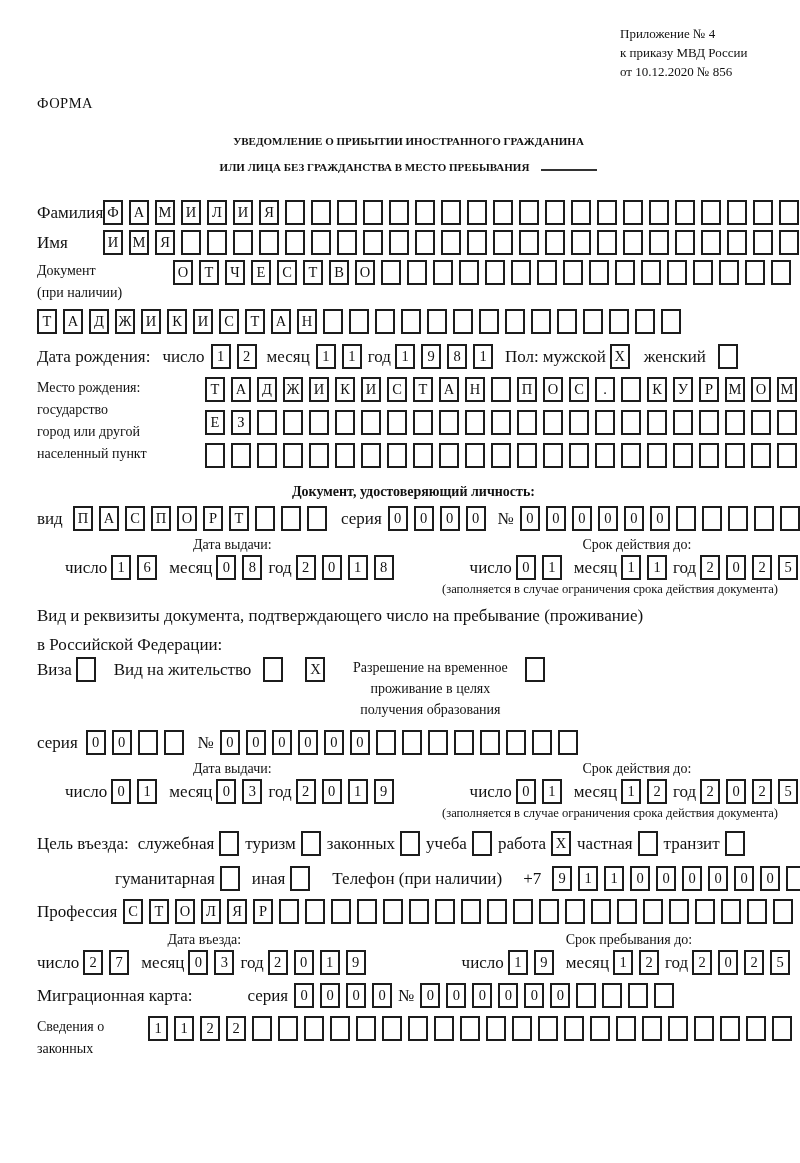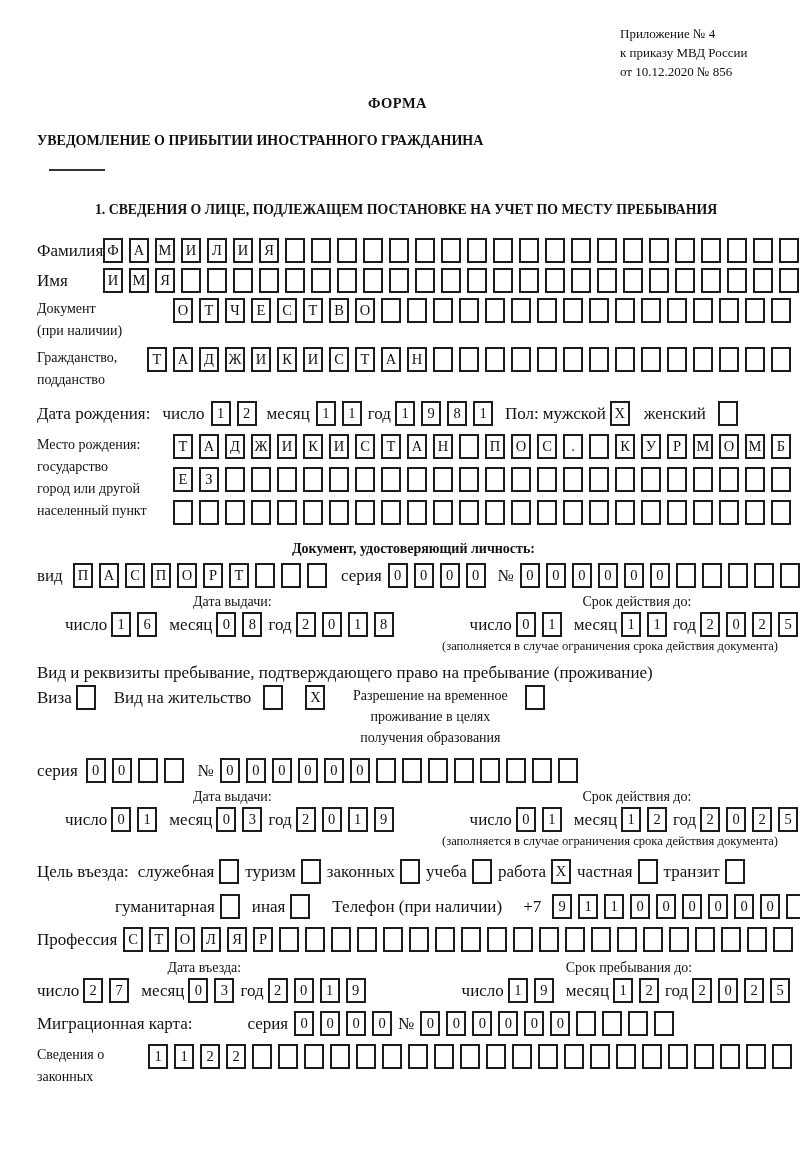--- a/index.html
+++ b/index.html
@@ -7,24 +7,24 @@
   body {
     width:800px; height:1163px; overflow:hidden;
     font-family:"Liberation Serif","DejaVu Serif",serif;
     color:#111;
   }
   .page { width:800px; height:1163px; padding:24px 10px 0 37px; position:relative; }
 
   
   .hdr-block { margin-left:583px; font-size:13px; line-height:19px; }
   .hdr-note { margin-top:5px; }
-  .forma { text-align:center; padding-right:32px; font-weight:bold; font-size:14.5px; margin-top:14px; letter-spacing:.5px; }
+  .forma { text-align:left; padding-right:32px; font-weight:normal; font-size:14.5px; margin-top:14px; letter-spacing:.5px; }
 
   
-  .title { font-weight:bold; font-size:14px; margin-top:16px; line-height:26px; padding-right:10px; }
+  .title { text-align:center; font-weight:bold; font-size:11px; margin-top:16px; line-height:26px; padding-right:10px; }
   .title-blank { display:inline-block; width:56px; border-bottom:2.5px solid #333; height:12px; margin-left:12px; }
   .section-heading { text-align:center; font-weight:bold; font-size:13.8px; margin-top:22px; padding-right:15px; }
 
   
   .row { display:flex; align-items:flex-start; margin-top:5px; }
   .lbl { font-size:17px; line-height:25px; flex:none; }
   .lbl2 { font-size:14px; line-height:22px; flex:none; }
   .cells { display:inline-flex; flex:none; }
   .cell {
     display:inline-flex; align-items:center; justify-content:center;
@@ -70,25 +70,24 @@
     <div>Приложение № 4</div>
     <div>к приказу МВД России</div>
     <div>от 10.12.2020 № 856</div>
   </div>
 
   <div class="forma">ФОРМА</div>
 
   <div class="title">
     <div>УВЕДОМЛЕНИЕ О ПРИБЫТИИ ИНОСТРАННОГО ГРАЖДАНИНА</div>
     <div>
-      <span class="title-blank"></span>
-    </div>
-  </div>
-
-  <div class="section-heading">1. СВЕДЕНИЯ О ЛИЦЕ, ПОДЛЕЖАЩЕМ ПОСТАНОВКЕ НА УЧЕТ ПО МЕСТУ ПРЕБЫВАНИЯ</div>
+      <span>ИЛИ ЛИЦА БЕЗ ГРАЖДАНСТВА В МЕСТО ПРЕБЫВАНИЯ</span><span class="title-blank"></span>
+    </div>
+  </div>
+
 
   <div class="row" style="margin-top:20px;">
     <span class="lbl w-name">Фамилия</span>
     <span class="cells gap8">
         <span class="cell">Ф</span>
         <span class="cell">А</span>
         <span class="cell">М</span>
         <span class="cell">И</span>
         <span class="cell">Л</span>
         <span class="cell">И</span>
@@ -176,24 +175,20 @@
         <span class="cell"></span>
         <span class="cell"></span>
         <span class="cell"></span>
         <span class="cell"></span>
         <span class="cell"></span>
         <span class="cell"></span>
       </span>
   </div>
 
   <div class="row">
-    <span class="lbl2 w-cit">
-      <span style="display:block">Гражданство,</span>
-      <span style="display:block">подданство</span>
-    </span>
     <span class="cells">
         <span class="cell">Т</span>
         <span class="cell">А</span>
         <span class="cell">Д</span>
         <span class="cell">Ж</span>
         <span class="cell">И</span>
         <span class="cell">К</span>
         <span class="cell">И</span>
         <span class="cell">С</span>
         <span class="cell">Т</span>
@@ -239,21 +234,21 @@
     <span class="lbl gap4">мужской</span>
     <span class="cells gap4">
         <span class="cell">X</span>
       </span>
     <span class="lbl gap8">женский</span>
     <span class="cells gap12">
         <span class="cell"></span>
       </span>
   </div>
 
-  <div class="row" style="margin-top:8px;">
+  <div class="row" style="margin-top:8px;gap:32px;">
     <span class="lbl2 w-place">
       <span style="display:block">Место рождения:</span>
       <span style="display:block">государство</span>
       <span style="display:block">город или другой</span>
       <span style="display:block">населенный пункт</span>
     </span>
     <span class="stack3">
       <span class="cells" style="display:flex">
           <span class="cell">Т</span>
           <span class="cell">А</span>
@@ -415,21 +410,22 @@
             <span class="cell">2</span>
             <span class="cell">0</span>
             <span class="cell">2</span>
             <span class="cell">5</span>
           </span>
       </div>
     </div>
   </div>
   <div class="fill-note">(заполняется в случае ограничения срока действия документа)</div>
 
-  <div class="lbl" style="margin-top:6px;">Вид и реквизиты пребывание, подтверждающего право на пребывание (проживание)</div>
+  <div class="lbl" style="margin-top:6px;">Вид и реквизиты документа, подтверждающего число на пребывание (проживание)</div>
+  <div class="lbl" style="margin-top:4px;">в Российской Федерации:</div>
 
   <div class="opt-row">
     <div class="opt">
       <span class="lbl">Виза</span>
       <span class="cells gap4">
           <span class="cell"></span>
         </span>
     </div>
     <div class="opt gap12">
       <span class="lbl">Вид на жительство</span>

